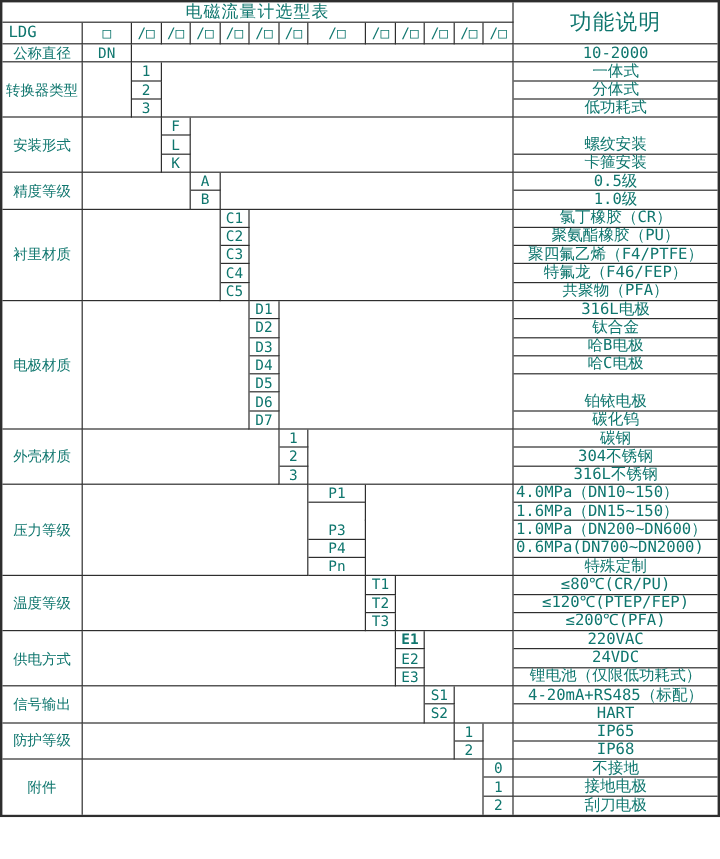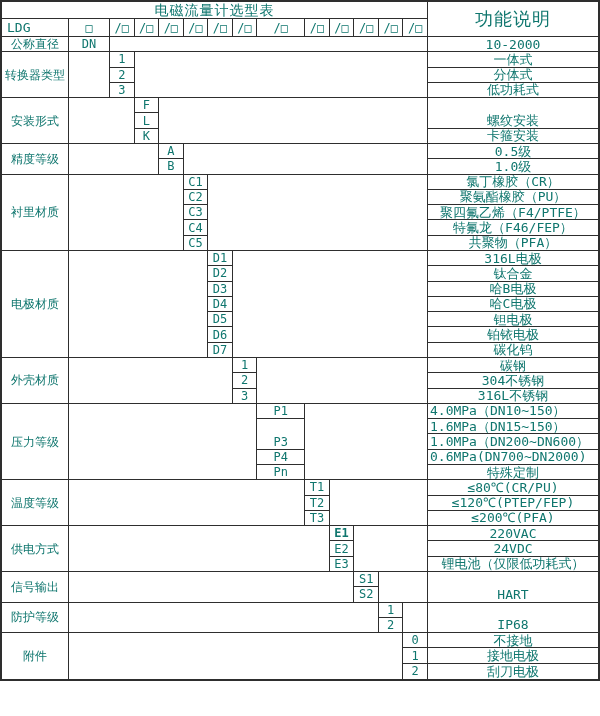--- a/index.html
+++ b/index.html
@@ -101,21 +101,20 @@
     <div class="cell empty" style="grid-area: 17 / 2 / 24 / 7;"></div>
     <div class="cell code" style="grid-area: 17 / 7;">D1</div>
     <div class="cell desc last-col" style="grid-area: 17 / 15;">316L电极</div>
     <div class="cell code" style="grid-area: 18 / 7;">D2</div>
     <div class="cell desc last-col" style="grid-area: 18 / 15; text-align: right;">钛合金</div>
     <div class="cell code" style="grid-area: 19 / 7;">D3</div>
     <div class="cell desc last-col" style="grid-area: 19 / 15;">哈B电极</div>
     <div class="cell code" style="grid-area: 20 / 7;">D4</div>
     <div class="cell desc last-col" style="grid-area: 20 / 15;">哈C电极</div>
     <div class="cell code" style="grid-area: 21 / 7;">D5</div>
-    <div class="cell desc last-col" style="grid-area: 21 / 15;">钽电极</div>
     <div class="cell code" style="grid-area: 22 / 7;">D6</div>
     <div class="cell desc last-col" style="grid-area: 22 / 15;">铂铱电极</div>
     <div class="cell code" style="grid-area: 23 / 7;">D7</div>
     <div class="cell desc last-col" style="grid-area: 23 / 15;">碳化钨</div>
     <div class="cell empty" style="grid-area: 17 / 8 / 24 / 15;"></div>
     <div class="cell label" style="grid-area: 24 / 1 / 27;">外壳材质</div>
     <div class="cell empty" style="grid-area: 24 / 2 / 27 / 8;"></div>
     <div class="cell code" style="grid-area: 24 / 8;">1</div>
     <div class="cell desc last-col" style="grid-area: 24 / 15;">碳钢</div>
     <div class="cell code" style="grid-area: 25 / 8;">2</div>
@@ -150,26 +149,28 @@
     <div class="cell code" style="grid-area: 35 / 11; font-weight: bold;">E1</div>
     <div class="cell desc last-col" style="grid-area: 35 / 15;">220VAC</div>
     <div class="cell code" style="grid-area: 36 / 11;">E2</div>
     <div class="cell desc last-col" style="grid-area: 36 / 15;">24VDC</div>
     <div class="cell code" style="grid-area: 37 / 11;">E3</div>
     <div class="cell desc last-col" style="grid-area: 37 / 15;">锂电池（仅限低功耗式）</div>
     <div class="cell empty" style="grid-area: 35 / 12 / 38 / 15;"></div>
     <div class="cell label" style="grid-area: 38 / 1 / 40;">信号输出</div>
     <div class="cell empty" style="grid-area: 38 / 2 / 40 / 12;"></div>
     <div class="cell code" style="grid-area: 38 / 12;">S1</div>
+    <div class="cell desc last-col" style="grid-area: 38 / 15;">4-20mA+RS485（标配）</div>
     <div class="cell code" style="grid-area: 39 / 12;">S2</div>
     <div class="cell desc last-col" style="grid-area: 39 / 15;">HART</div>
     <div class="cell empty" style="grid-area: 38 / 13 / 40 / 15;"></div>
     <div class="cell label" style="grid-area: 40 / 1 / 42; text-align: center;">防护等级</div>
     <div class="cell empty" style="grid-area: 40 / 2 / 42 / 13;"></div>
     <div class="cell code" style="grid-area: 40 / 13;">1</div>
+    <div class="cell desc last-col" style="grid-area: 40 / 15;">IP65</div>
     <div class="cell code" style="grid-area: 41 / 13;">2</div>
     <div class="cell desc last-col" style="grid-area: 41 / 15;">IP68</div>
     <div class="cell empty" style="grid-area: 40 / 14 / 42 / 15;"></div>
     <div class="cell label last-row" style="grid-area: 42 / 1 / 45;">附件</div>
     <div class="cell empty last-row" style="grid-area: 42 / 2 / 45 / 14;"></div>
     <div class="cell code" style="grid-area: 42 / 14;">0</div>
     <div class="cell desc last-col" style="grid-area: 42 / 15;">不接地</div>
     <div class="cell code" style="grid-area: 43 / 14;">1</div>
     <div class="cell desc last-col" style="grid-area: 43 / 15;">接地电极</div>
     <div class="cell code last-row" style="grid-area: 44 / 14;">2</div>

